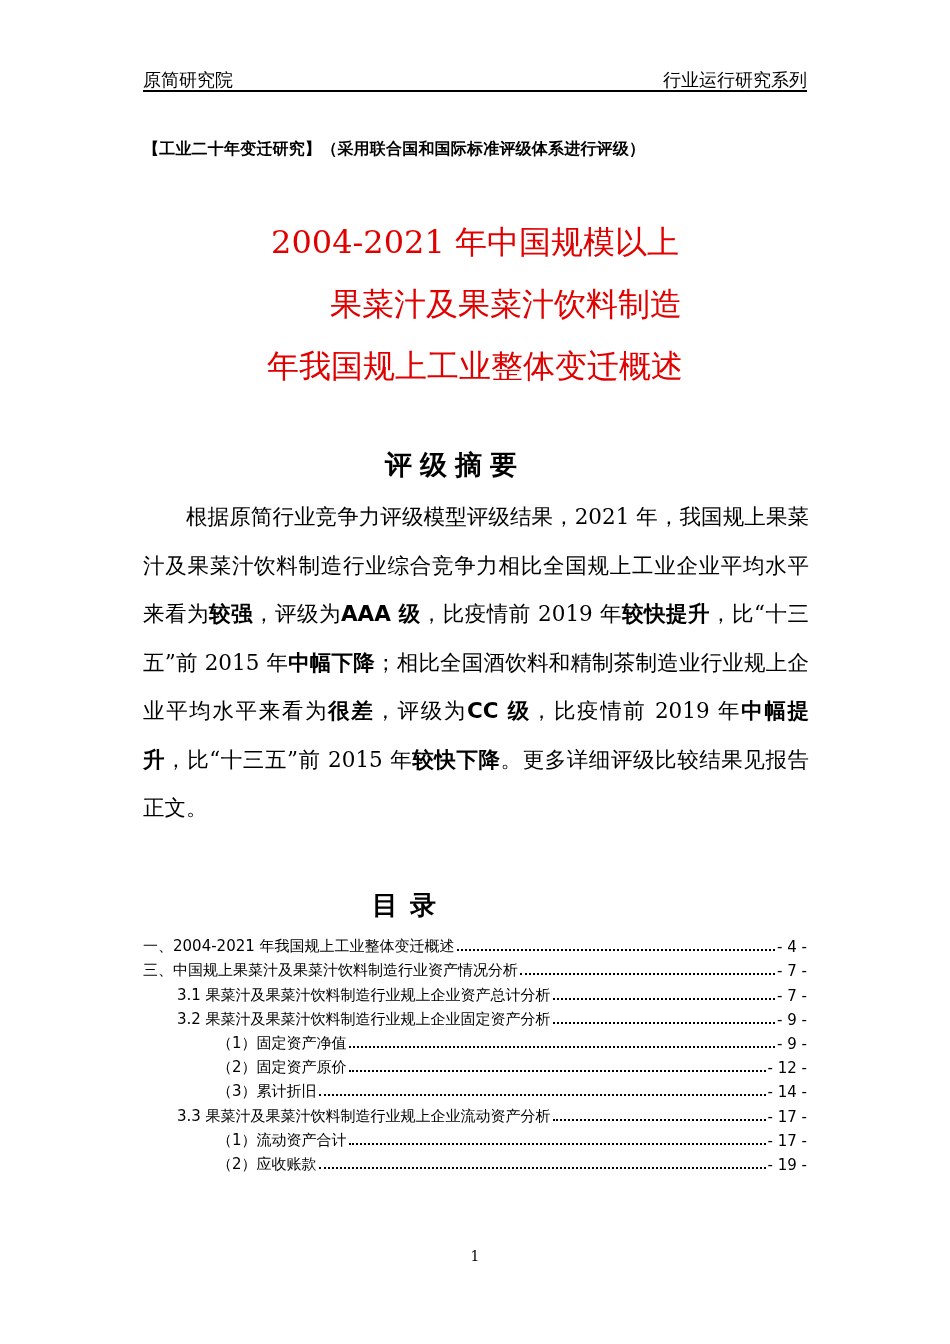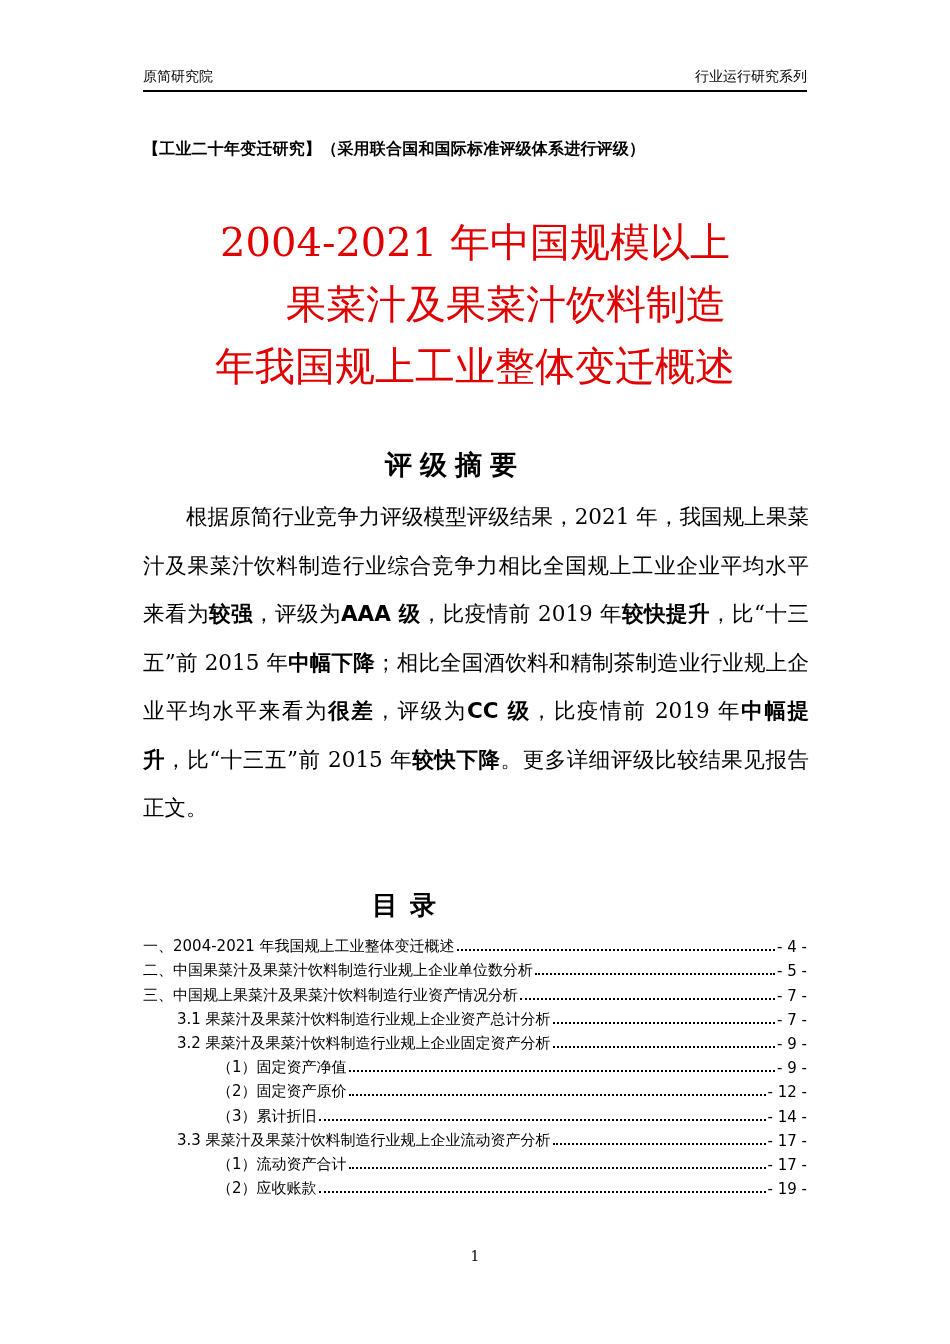--- a/index.html
+++ b/index.html
@@ -1,21 +1,21 @@
 <!DOCTYPE html>
 <html><head>
   <meta charset="utf-8">
   <style>
     html, body { margin: 0; padding: 0; background: #ffffff; }
     body { width: 950px; height: 1344px; position: relative; overflow: hidden; font-family: "DejaVu Serif", serif; color: #000; }
-    .header { position: absolute; left: 143px; top: 66px; width: 664px; height: 24px; border-bottom: 2px solid #000; font-family: "DejaVu Sans", sans-serif; font-size: 14px; }
+    .header { position: absolute; left: 143px; top: 66px; width: 664px; height: 24px; border-bottom: 2px solid #000; font-family: "DejaVu Sans", sans-serif; font-size: 18px; }
     .header .left { position: absolute; left: 0; top: 2px; }
     .header .right { position: absolute; right: 0; top: 2px; }
     .series-line { position: absolute; left: 143px; top: 139px; width: 664px; font-family: "DejaVu Sans", sans-serif; font-weight: bold; font-size: 16px; letter-spacing: 0.2px; }
-    .title { position: absolute; left: 0; width: 950px; text-align: center; color: #e00000; font-family: "DejaVu Serif", serif; font-size: 40px; line-height: 40px; }
+    .title { position: absolute; left: 0; width: 950px; text-align: center; color: #e00000; font-family: "DejaVu Serif", serif; font-size: 32px; line-height: 40px; }
     .title.l1 { top: 222px; }
     .title.l2 { top: 284px; padding-left: 31px; }
     .title.l3 { top: 346px; }
     .summary-heading { position: absolute; left: 0; width: 910px; top: 447px; text-align: center; font-family: "DejaVu Sans", sans-serif; font-weight: bold; font-size: 27px; letter-spacing: 8px; }
     .summary { position: absolute; left: 143px; top: 493px; width: 666px; font-family: "DejaVu Serif", serif; font-size: 21.5px; line-height: 48.5px; text-align: justify; text-indent: 2em; }
     .summary b { font-family: "DejaVu Sans", sans-serif; font-weight: bold; }
     .toc-heading { position: absolute; left: 0; width: 820px; top: 888px; text-align: center; font-family: "DejaVu Sans", sans-serif; font-weight: bold; font-size: 26px; letter-spacing: 12px; }
     .toc { position: absolute; left: 143px; top: 932px; width: 664px; font-family: "DejaVu Sans", sans-serif; font-size: 15px; }
     .toc-row { display: flex; align-items: flex-end; height: 24.2px; white-space: nowrap; }
     .toc-row.lvl2 { padding-left: 34px; }
@@ -45,25 +45,20 @@
   <span>根据原简行业竞争力评级模型评级结果，2021 年，我国规上果菜汁及果菜汁饮料制造行业综合竞争力相比全国规上工业企业平均水平来看为</span><b>较强</b><span>，评级为</span><b>AAA 级</b><span>，比疫情前 2019 年</span><b>较快提升</b><span>，比“十三五”前 2015 年</span><b>中幅下降</b><span>；相比全国酒饮料和精制茶制造业行业规上企业平均水平来看为</span><b>很差</b><span>，评级为</span><b>CC 级</b><span>，比疫情前 2019 年</span><b>中幅提升</b><span>，比“十三五”前 2015 年</span><b>较快下降</b><span>。更多详细评级比较结果见报告正文。</span>
 </div>
 
 <div class="toc-heading">目录</div>
 
 <div class="toc">
   <div class="toc-row lvl1">
       <span class="t">一、2004-2021 年我国规上工业整体变迁概述</span>
       <span class="dots"></span>
       <span class="p">- 4 -</span>
-    </div>
-  <div class="toc-row lvl1">
-      <span class="t">二、中国果菜汁及果菜汁饮料制造行业规上企业单位数分析</span>
-      <span class="dots"></span>
-      <span class="p">- 5 -</span>
     </div>
   <div class="toc-row lvl1">
       <span class="t">三、中国规上果菜汁及果菜汁饮料制造行业资产情况分析</span>
       <span class="dots"></span>
       <span class="p">- 7 -</span>
     </div>
   <div class="toc-row lvl2">
       <span class="t">3.1 果菜汁及果菜汁饮料制造行业规上企业资产总计分析</span>
       <span class="dots"></span>
       <span class="p">- 7 -</span>

